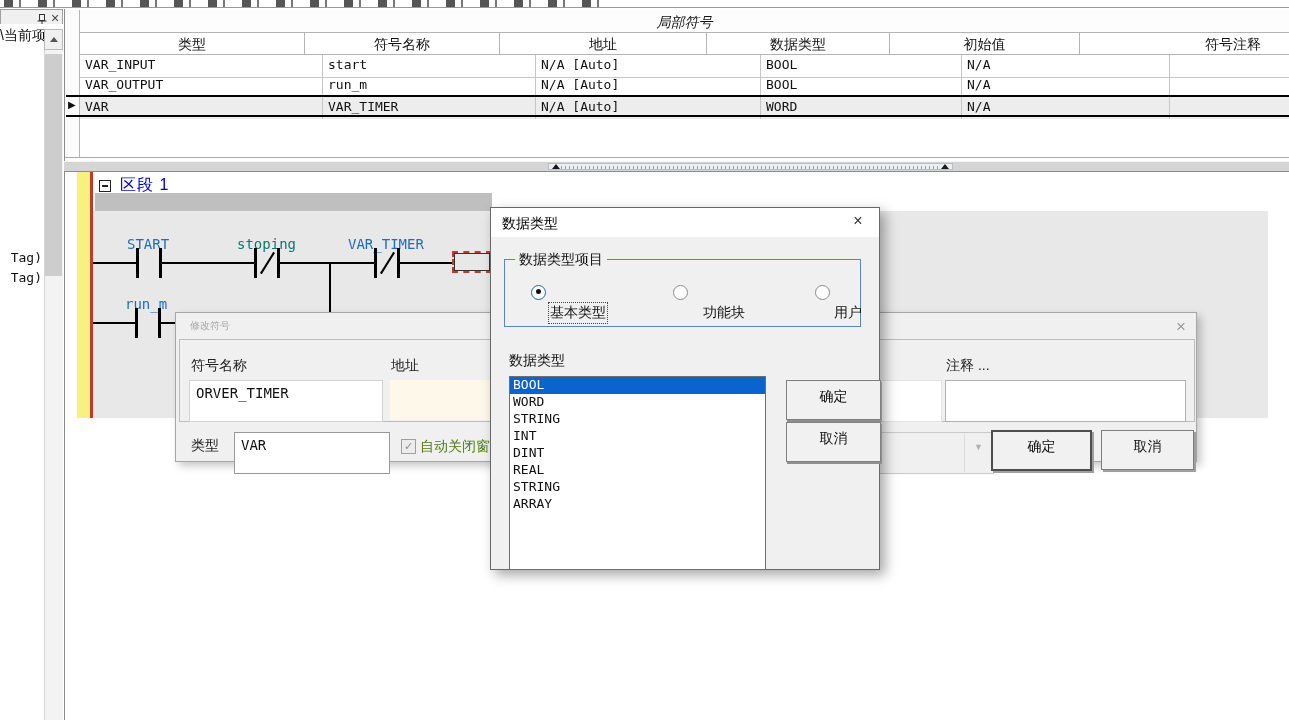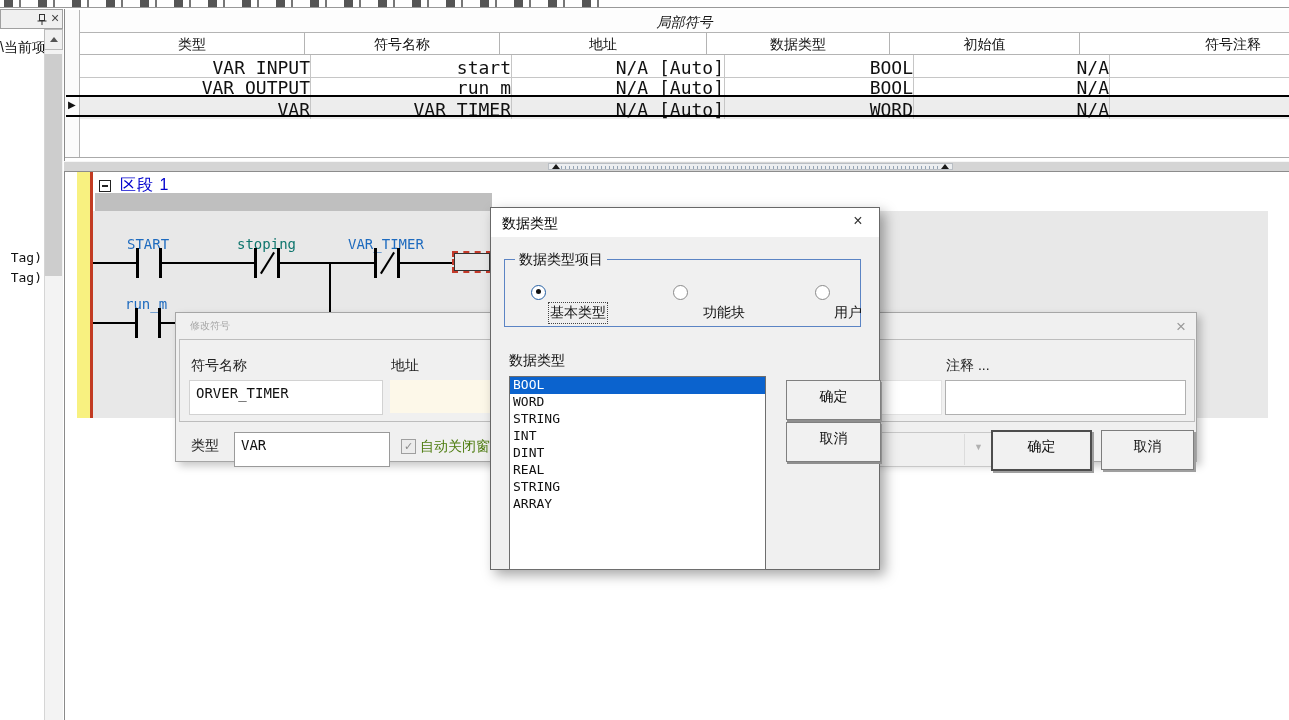--- a/index.html
+++ b/index.html
@@ -8,37 +8,37 @@
   .abs{position:absolute;box-sizing:border-box;}
   .mono{font-family:"DejaVu Sans Mono","Liberation Mono",monospace;}
   
   .toolbar-strip{left:0;top:0;width:1289px;height:8px;background:#fff;border-bottom:1px solid #9a9a9a;}
   .toolbar-marks{left:4px;top:0;width:600px;height:7px;
      background:repeating-linear-gradient(90deg,#2b2b2b 0 9px,transparent 9px 15px,#555 15px 17px,transparent 17px 34px);
      opacity:.8;}
   
   .sidebar{left:0;top:9px;width:63px;height:711px;background:#fff;border-right:1px solid #8a8a8a;}
   .sb-head{left:0;top:9px;width:63px;height:20px;background:#f0f0f0;border:1px solid #a0a0a0;}
-  .sb-tabrow{left:0;top:36px;width:68px;height:22px;background:#fff;overflow:hidden;white-space:nowrap;
+  .sb-tabrow{left:0;top:24px;width:68px;height:22px;background:#fff;overflow:hidden;white-space:nowrap;
      font-size:14px;padding-top:3px;}
   .sb-track{left:44px;top:29px;width:19px;height:691px;background:#f3f3f3;border-left:1px solid #d5d5d5;}
   .sb-up{left:44px;top:29px;width:19px;height:21px;background:#f0f0f0;border:1px solid #b9b9b9;}
   .tri-up{width:0;height:0;border-left:4px solid transparent;border-right:4px solid transparent;
      border-bottom:5px solid #555;margin:7px auto 0 auto;}
   .sb-thumb{left:45px;top:54px;width:17px;height:222px;background:#cdcdcd;}
   .tagline{left:0;width:42px;height:18px;text-align:right;font-size:13px;overflow:hidden;}
   .x-glyph{color:#444;font-size:14px;line-height:1;}
   
   .main-border{left:64px;top:9px;width:1px;height:711px;background:#8a8a8a;}
   .tbl-title{left:80px;top:10px;width:1209px;height:23px;text-align:center;font-size:14px;padding-top:4px;
      border-bottom:1px solid #b4b4b4;background:#fdfdfd;font-style:italic;}
   .tbl-gutter{left:65px;top:10px;width:15px;height:147px;background:#fbfbfb;border-right:1px solid #b4b4b4;}
   .hdr-row{top:33px;height:22px;border-bottom:1px solid #b4b4b4;background:#fff;text-align:center;
      font-size:14px;padding-top:3px;border-right:1px solid #b4b4b4;overflow:hidden;}
-  .cell{height:20px;font-size:18px;padding:2px 0 0 5px;border-right:1px solid #c6c6c6;border-bottom:1px solid #c6c6c6;overflow:hidden;white-space:nowrap;text-align:right;}
+  .cell{height:20px;font-size:13px;padding:2px 12px 0 5px;border-right:1px solid #c6c6c6;border-bottom:1px solid #c6c6c6;overflow:hidden;white-space:nowrap;}
   .rowsel{background:#ededed;}
   .selline{background:#000;height:2px;}
   .splitbar{left:64px;top:161px;width:1225px;height:11px;background:#d5d5d5;border-top:1px solid #f6f6f6;border-bottom:1px solid #8c8c8c;}
   .splithandle{left:548px;top:163px;width:405px;height:7px;background:#eceef0;border:1px solid #b9bec4;
      background-image:repeating-linear-gradient(90deg,#93a3b4 0 1px,transparent 1px 4px);
      background-position:12px 2px;background-size:calc(100% - 24px) 3px;background-repeat:no-repeat;}
   .mini-tri-up{width:0;height:0;border-left:4px solid transparent;border-right:4px solid transparent;border-bottom:5px solid #1a1a1a;}
   
   .yellow-strip{left:77px;top:172px;width:13px;height:246px;background:#f8f180;}
   .rail{left:90px;top:172px;width:3px;height:246px;background:#c23b22;}
@@ -55,21 +55,21 @@
   .clabel{position:absolute;font-size:14px;white-space:nowrap;}
   .blue{color:#1e6bbf;} .magenta{color:#0f766e;}
   .placebox{left:452px;top:251px;width:40px;height:22px;border:2px dashed #c33a2a;box-shadow:inset 0 0 0 1px #333;}
   
   .dlg{background:#f0f0f0;}
   .modify-dlg{left:175px;top:312px;width:1022px;height:150px;border:1px solid #a6a6a6;box-shadow:4px 4px 8px rgba(0,0,0,.22);z-index:10;}
   .modify-title{left:14px;top:6px;font-size:10px;color:#a6a6a6;position:absolute;}
   .modify-close{right:10px;top:4px;position:absolute;color:#9a9a9a;font-size:17px;}
   .modify-panel{left:3px;top:26px;width:1014px;height:81px;position:absolute;border:1px solid #bdbdbd;}
   .flabel{position:absolute;font-size:14px;color:#222;}
-  .finput{position:absolute;height:27px;background:#fff;border:1px solid #d2d2d2;font-size:14px;padding:4px 0 2px 6px;}
+  .finput{position:absolute;height:27px;background:#fff;border:1px solid #d2d2d2;font-size:14px;padding:4px 0 9px 6px;}
   .combo-arrow{position:absolute;right:1px;top:1px;bottom:1px;width:27px;background:#fff;border-left:1px solid #e0e0e0;text-align:center;color:#1a1a1a;font-size:9px;padding-top:8px;}
   .btn{position:absolute;background:#f1f1f1;text-align:center;font-size:14px;}
   .datatype-dlg{left:490px;top:207px;width:390px;height:363px;background:#f0f0f0;border:1px solid #686868;box-shadow:5px 5px 12px rgba(0,0,0,.35);z-index:20;}
   .dt-titlebar{position:absolute;left:0;top:0;right:0;height:29px;background:#fff;}
   .dt-title{position:absolute;left:11px;top:7px;font-size:14px;color:#000;}
   .dt-close{position:absolute;right:8px;top:4px;width:26px;height:21px;text-align:center;color:#333;font-size:16px;}
   .groupbox{position:absolute;left:13px;top:51px;width:355px;height:66px;border:1px solid #5b84c4;}
   .gb-label{position:absolute;left:10px;top:-9px;background:#f0f0f0;padding:0 4px;font-size:14px;}
   .radio{position:absolute;width:13px;height:13px;border-radius:50%;background:#fff;border:1px solid #8a8a8a;}
   .radio.sel{border:1px solid #2660a4;}

